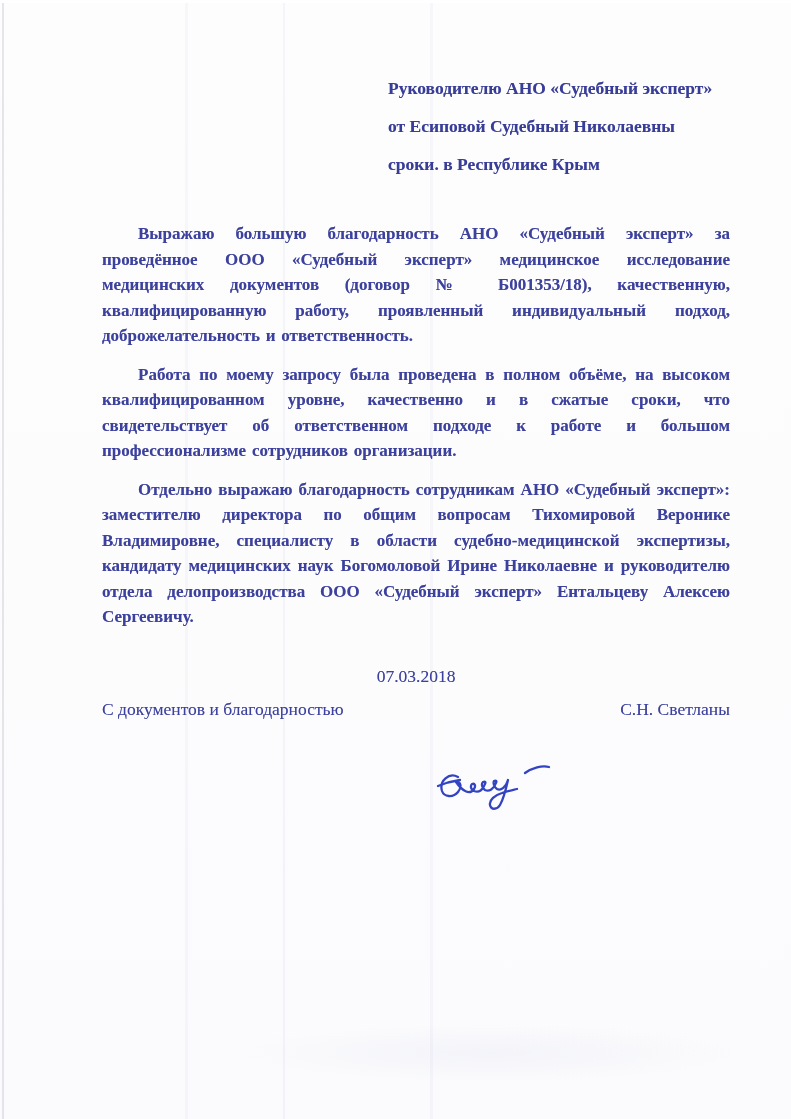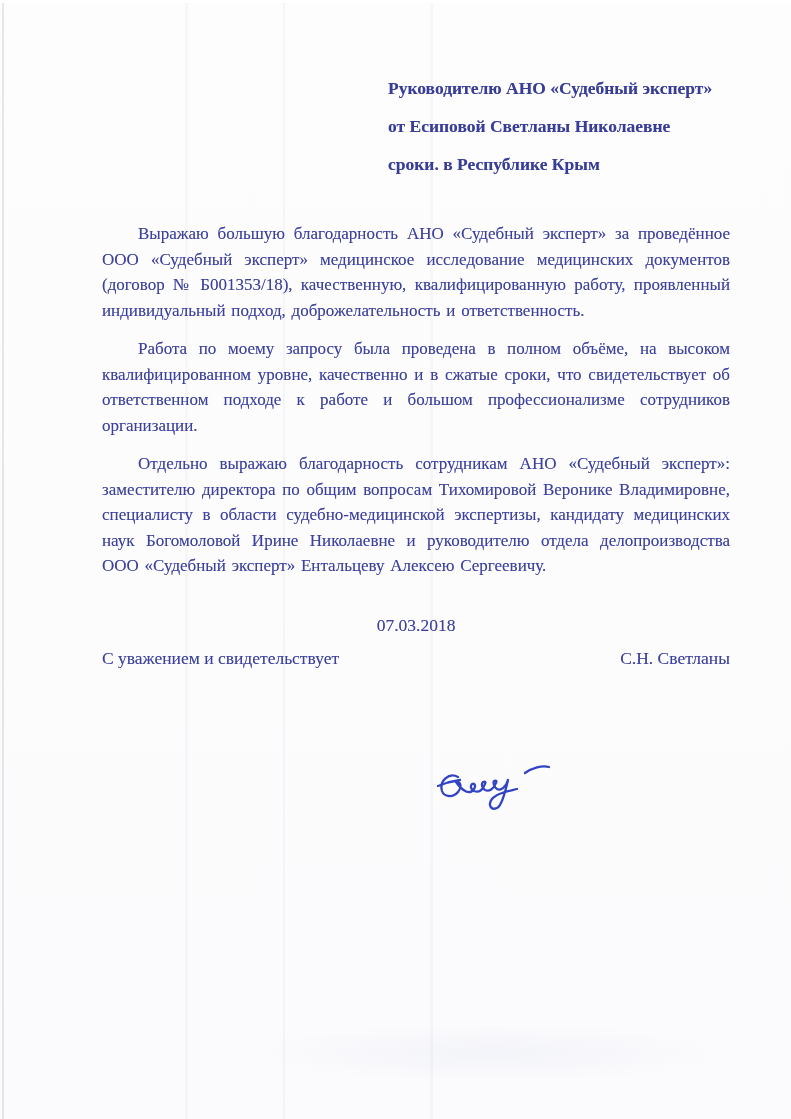--- a/index.html
+++ b/index.html
@@ -73,20 +73,21 @@
   }
   .paragraphs p {
     margin: 0 0 13px 0;
     text-indent: 36px;
     text-align: justify;
     font-size: 17px;
     line-height: 25.5px;
     word-spacing: 1.5px;
     color: #3c419e;
     text-shadow: 0 0 0.4px rgba(60,65,158,0.4);
+    font-weight: bold;
   }
   .date-line {
     margin-top: 36px;
     font-size: 17.5px;
     color: #3c419e;
     text-shadow: 0 0 0.4px rgba(60,65,158,0.4);
     text-align: center;
   }
   .closing-row {
     margin-top: 12px;
@@ -114,35 +115,35 @@
   <div class="scan-edge-left"></div>
   <div class="scan-streak s1"></div>
   <div class="scan-streak s2"></div>
   <div class="scan-streak s3"></div>
   <div class="scan-smudge"></div>
 
   <div class="content">
 
     <div class="recipient-block">
       <div>Руководителю АНО «Судебный эксперт»</div>
-      <div>от Есиповой Светланы Николаевне</div>
+      <div>от Есиповой Судебный Николаевны</div>
       <div>сроки. в Республике Крым</div>
     </div>
 
 
     <div class="paragraphs">
       <p>Выражаю большую благодарность АНО «Судебный эксперт» за проведённое ООО «Судебный эксперт» медицинское исследование медицинских документов (договор № Б001353/18), качественную, квалифицированную работу, проявленный индивидуальный подход, доброжелательность и ответственность.</p>
       <p>Работа по моему запросу была проведена в полном объёме, на высоком квалифицированном уровне, качественно и в сжатые сроки, что свидетельствует об ответственном подходе к работе и большом профессионализме сотрудников организации.</p>
       <p>Отдельно выражаю благодарность сотрудникам АНО «Судебный эксперт»: заместителю директора по общим вопросам Тихомировой Веронике Владимировне, специалисту в области судебно-медицинской экспертизы, кандидату медицинских наук Богомоловой Ирине Николаевне и руководителю отдела делопроизводства ООО «Судебный эксперт» Ентальцеву Алексею Сергеевичу.</p>
     </div>
 
     <div class="date-line">07.03.2018</div>
 
     <div class="closing-row">
-      <span>С уважением и свидетельствует</span>
+      <span>С документов и благодарностью</span>
       <span>С.Н. Светланы</span>
     </div>
 
   </div>
 
   <div class="signature-wrap">
     <svg width="130" height="68" viewBox="0 0 130 68" xmlns="http://www.w3.org/2000/svg">
       <g fill="none" stroke="#3344c2" stroke-width="2.3" stroke-linecap="round" stroke-linejoin="round">
         <path d="M33 22
                  C 24 17, 14 26, 17 36

